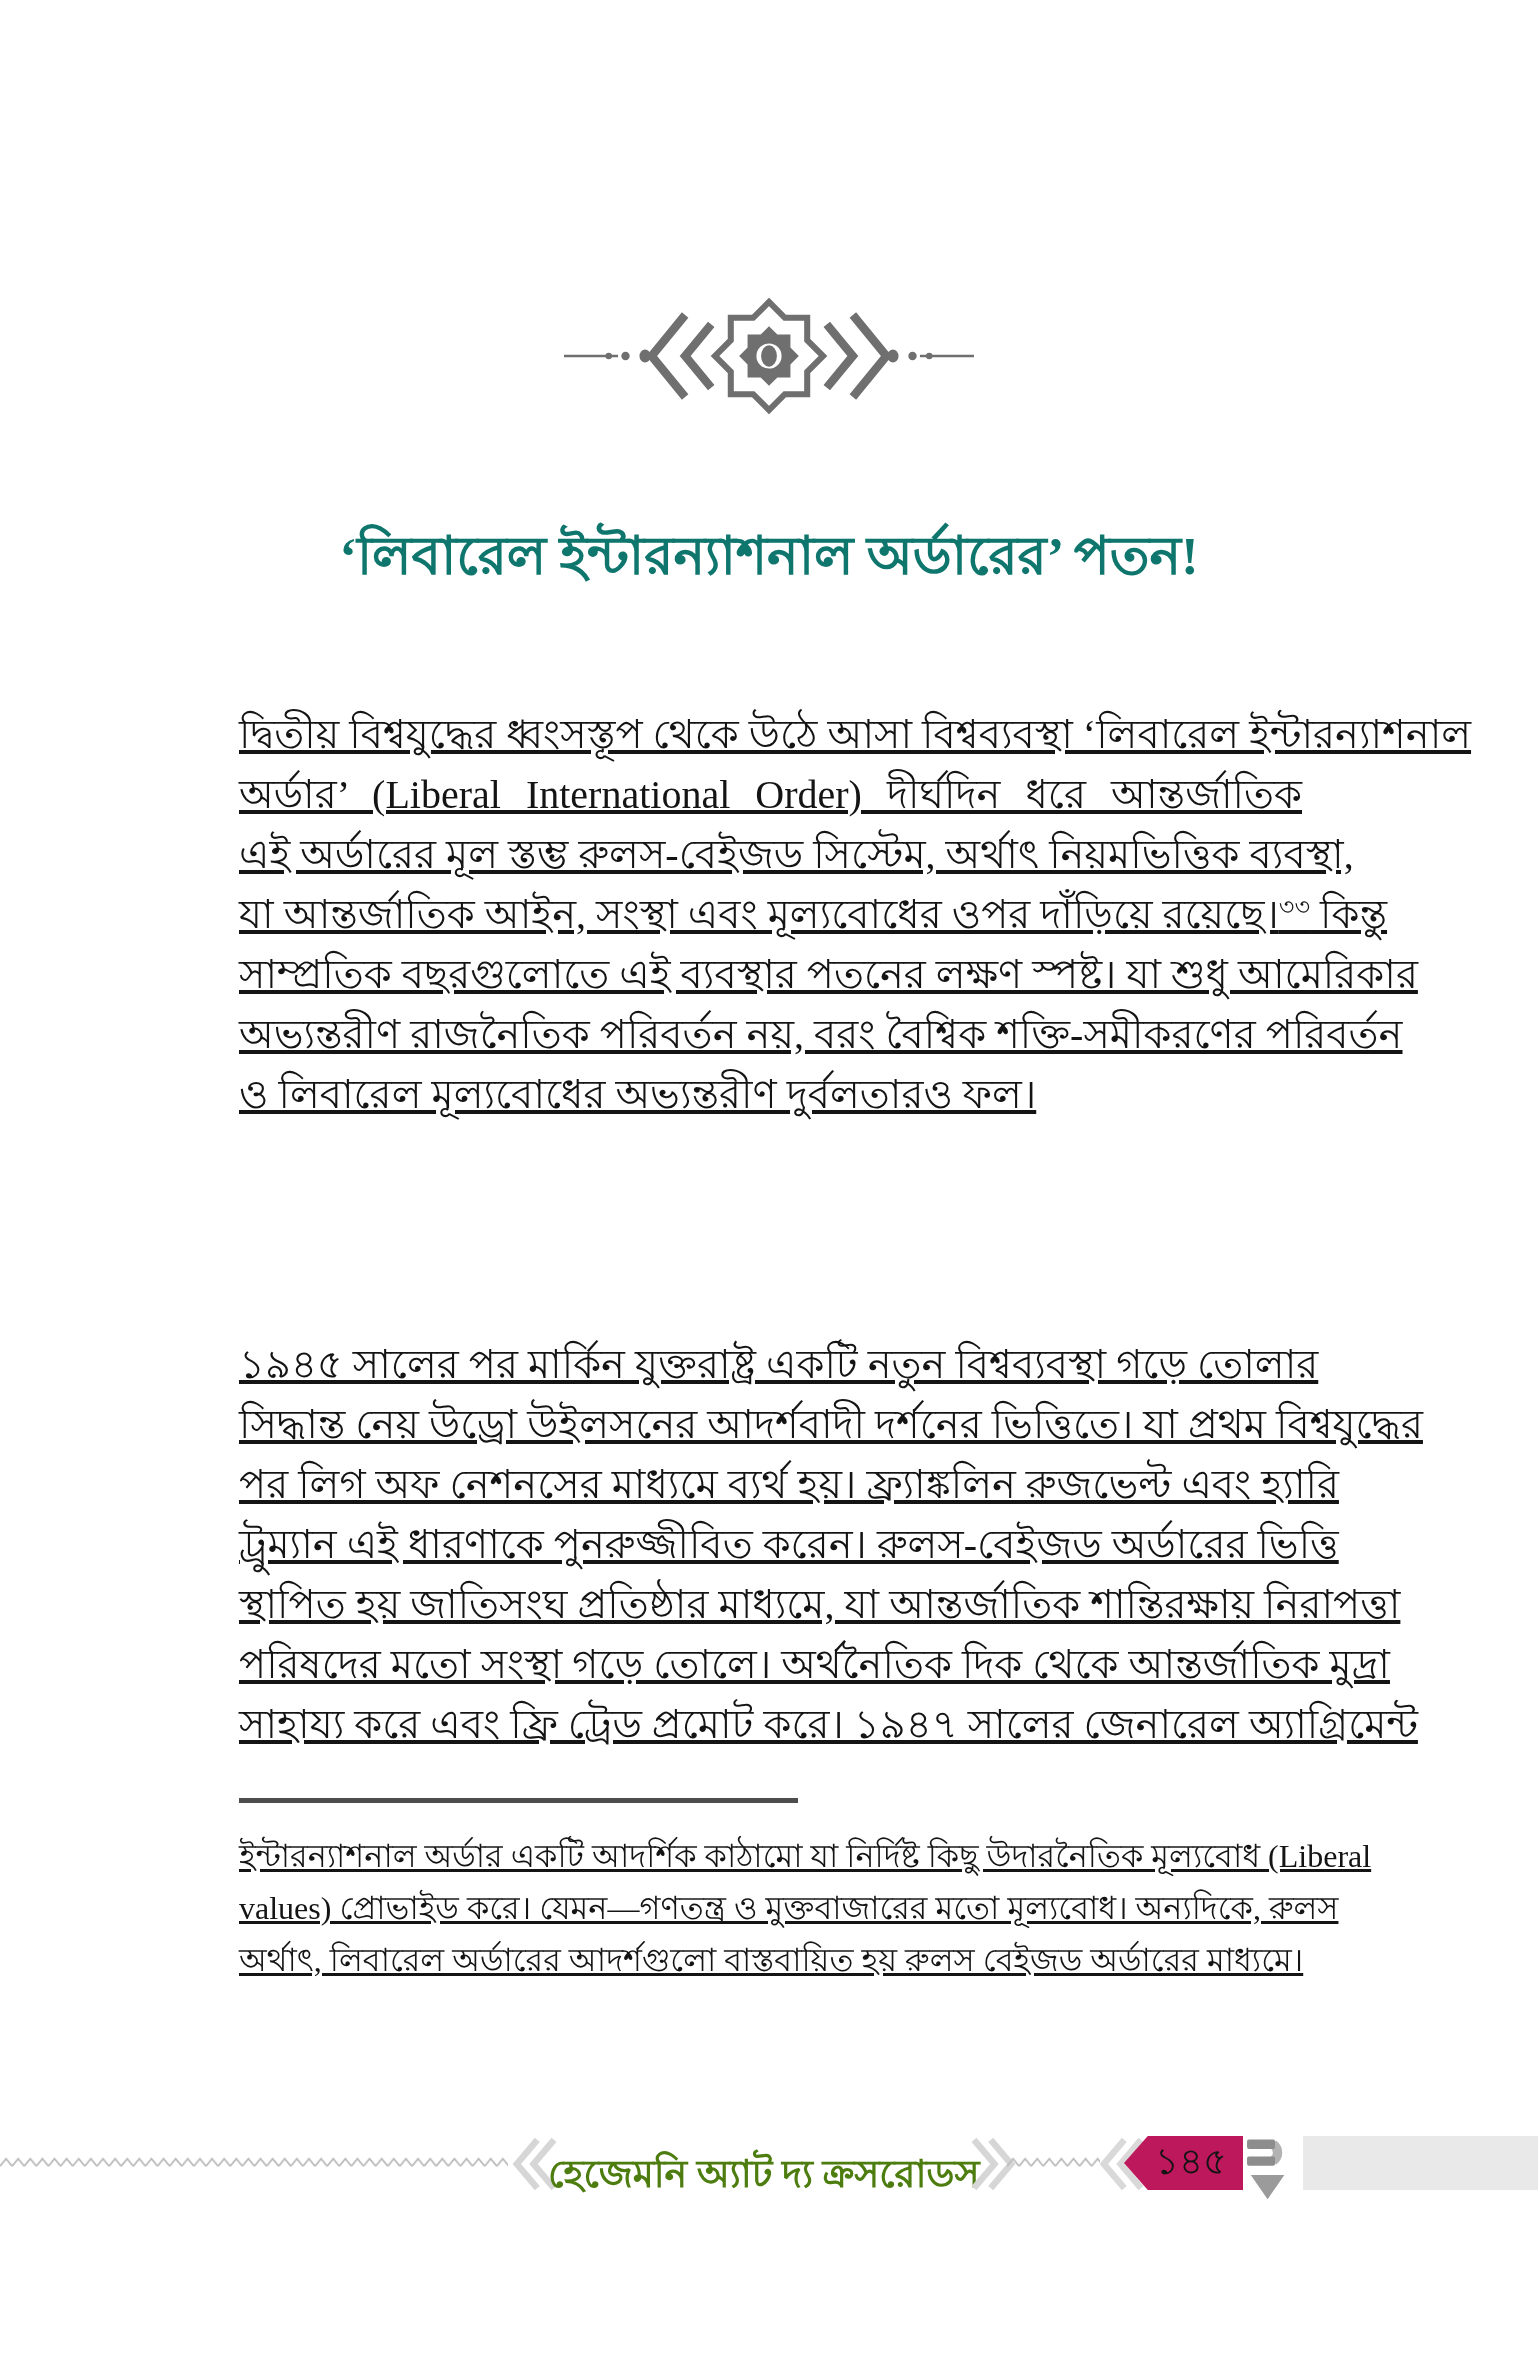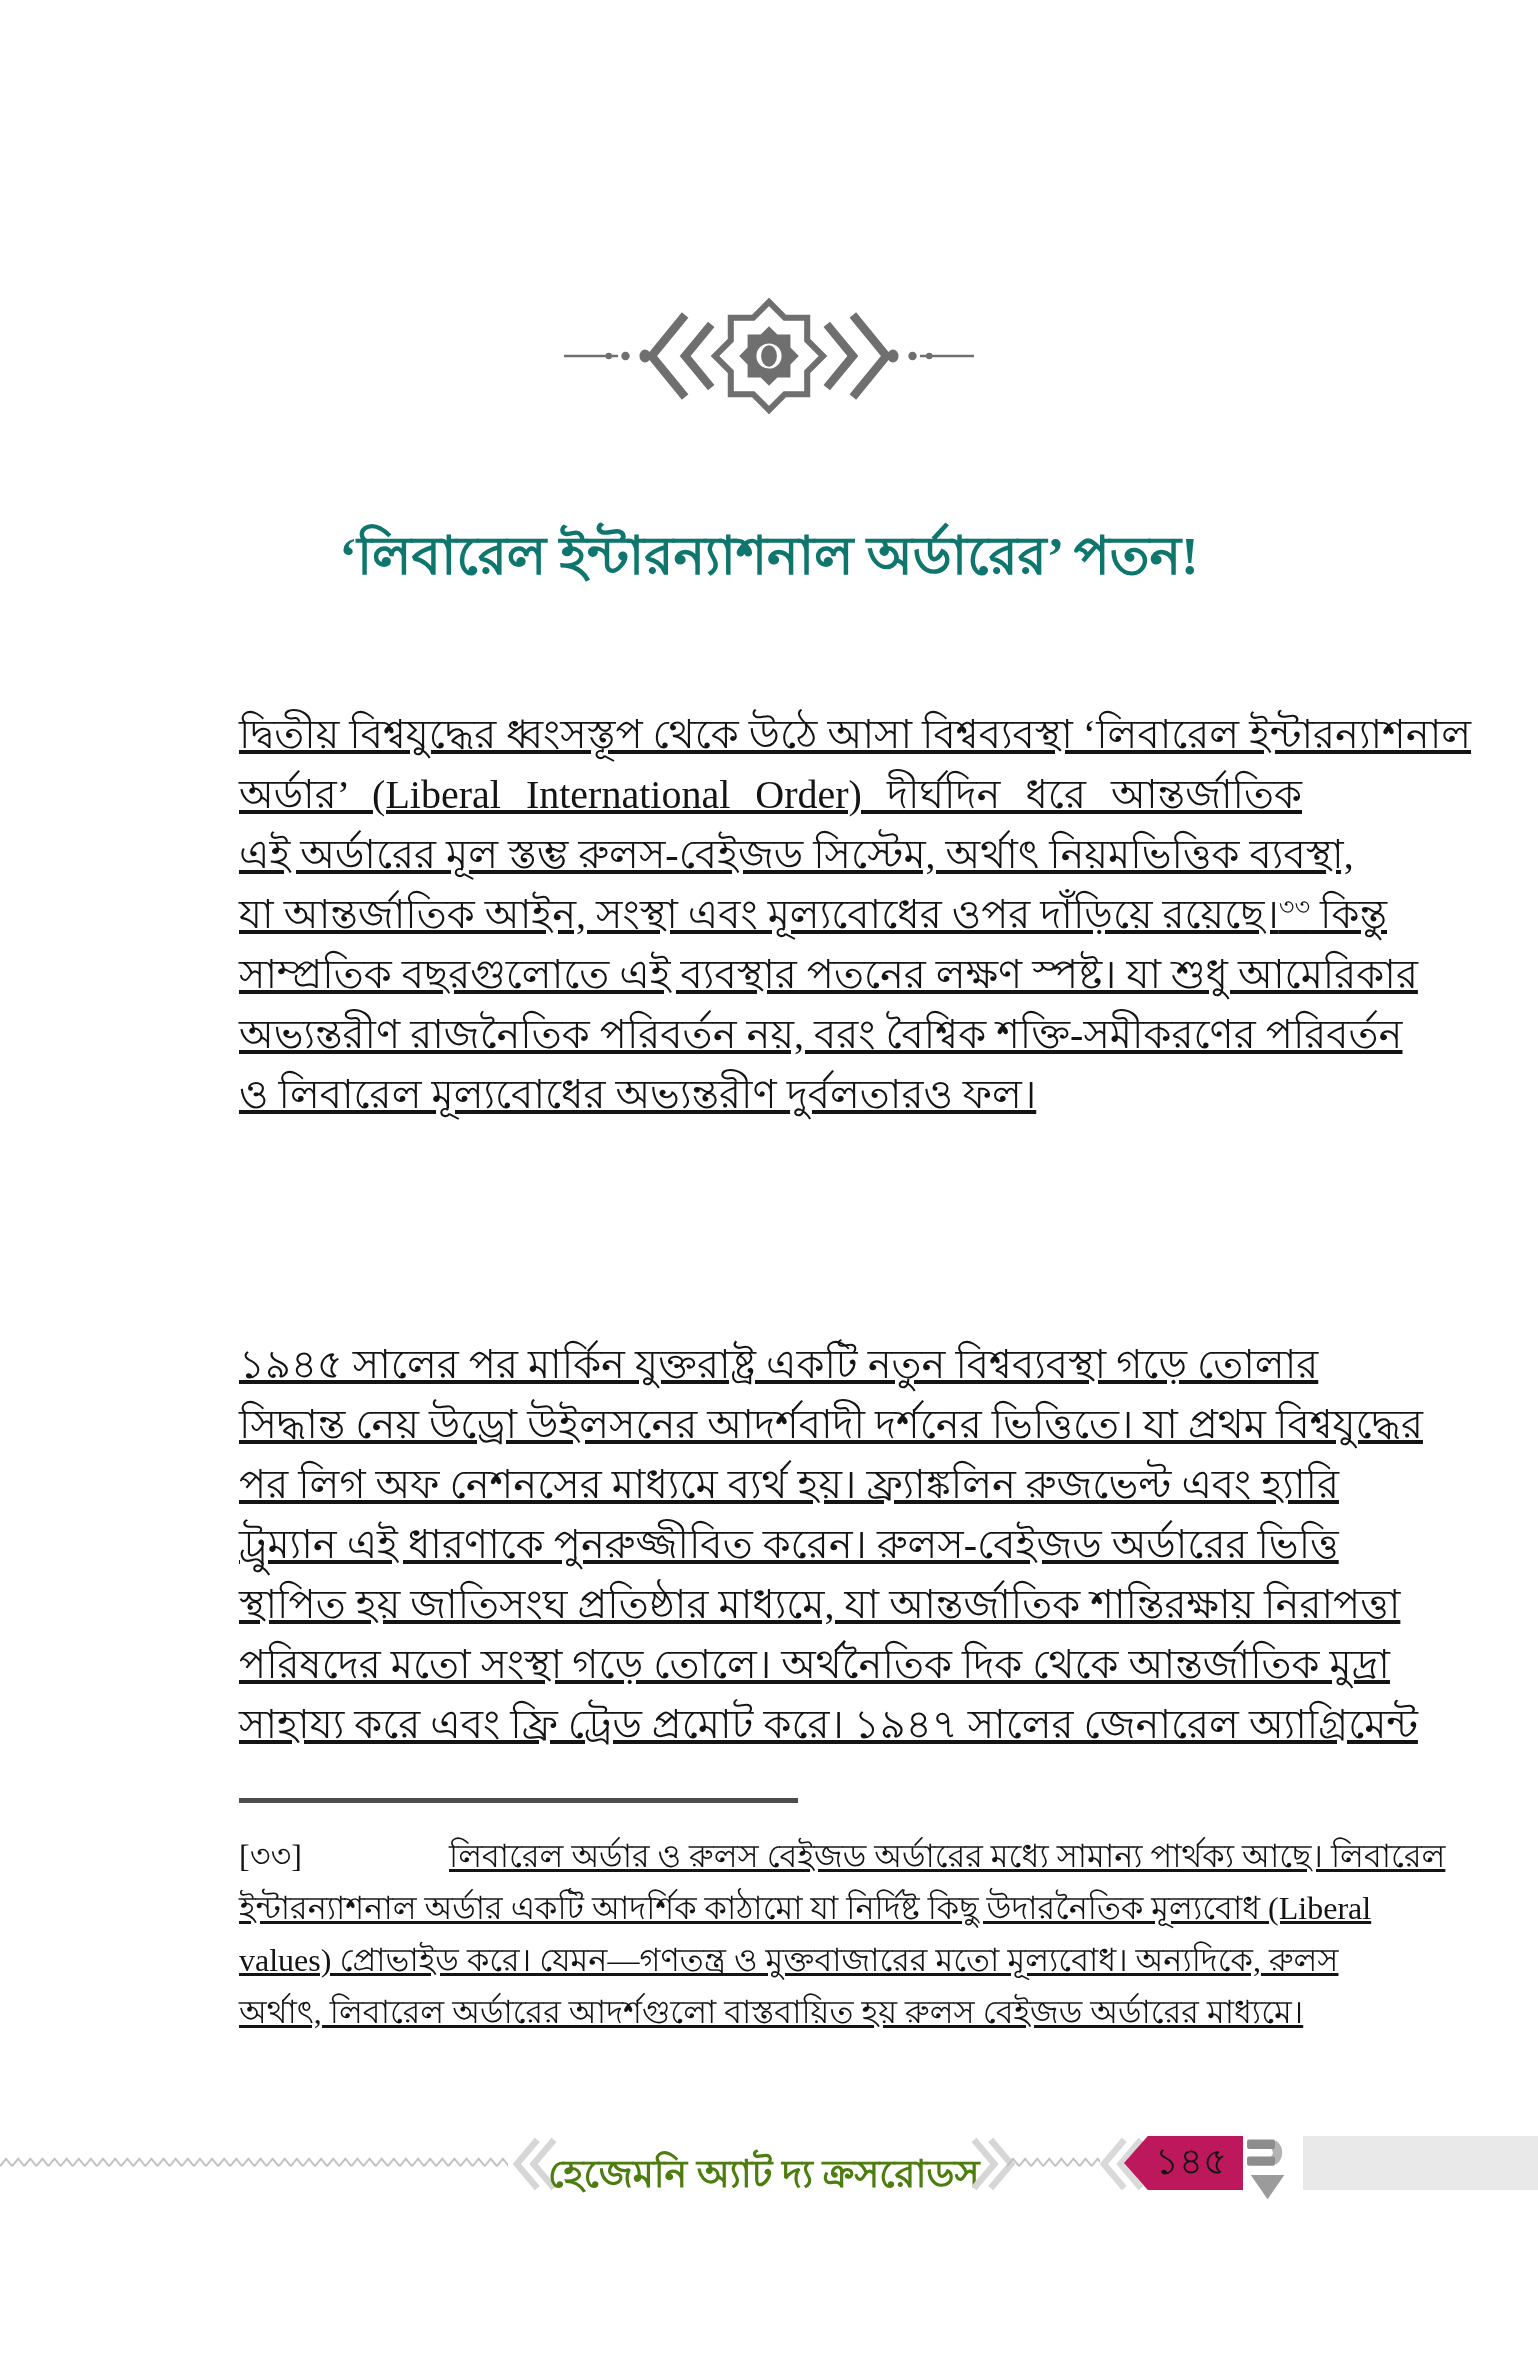--- a/index.html
+++ b/index.html
@@ -111,21 +111,20 @@
     <div class="bline">সিদ্ধান্ত নেয় উড্রো উইলসনের আদর্শবাদী দর্শনের ভিত্তিতে। যা প্রথম বিশ্বযুদ্ধের</div>
     <div class="bline">পর লিগ অফ নেশনসের মাধ্যমে ব্যর্থ হয়। ফ্র্যাঙ্কলিন রুজভেল্ট এবং হ্যারি</div>
     <div class="bline">ট্রুম্যান এই ধারণাকে পুনরুজ্জীবিত করেন। রুলস-বেইজড অর্ডারের ভিত্তি</div>
     <div class="bline">স্থাপিত হয় জাতিসংঘ প্রতিষ্ঠার মাধ্যমে, যা আন্তর্জাতিক শান্তিরক্ষায় নিরাপত্তা</div>
     <div class="bline">পরিষদের মতো সংস্থা গড়ে তোলে। অর্থনৈতিক দিক থেকে আন্তর্জাতিক মুদ্রা</div>
     <div class="bline">সাহায্য করে এবং ফ্রি ট্রেড প্রমোট করে। ১৯৪৭ সালের জেনারেল অ্যাগ্রিমেন্ট</div>
   </div>
 
   <div class="fn-divider"></div>
   <div class="col footnote-col">
-    <div class="fline"><span class="fn-marker">[৩৩]</span><span>লিবারেল অর্ডার ও রুলস বেইজড অর্ডারের মধ্যে সামান্য পার্থক্য আছে। লিবারেল</span></div>
     <div class="fline">ইন্টারন্যাশনাল অর্ডার একটি আদর্শিক কাঠামো যা নির্দিষ্ট কিছু উদারনৈতিক মূল্যবোধ (Liberal</div>
     <div class="fline">values) প্রোভাইড করে। যেমন—গণতন্ত্র ও মুক্তবাজারের মতো মূল্যবোধ। অন্যদিকে, রুলস</div>
     <div class="fline last">অর্থাৎ, লিবারেল অর্ডারের আদর্শগুলো বাস্তবায়িত হয় রুলস বেইজড অর্ডারের মাধ্যমে।</div>
   </div>
 
   <div>
     <svg class="fz1" width="508" height="15" viewBox="0 0 545 16">
       <defs>
           <pattern id="zzA" width="13" height="16" patternUnits="userSpaceOnUse">
         <path d="M0 12 L6.5 4 L13 12" fill="none" stroke="#bdbdbd" stroke-width="2"></path>

